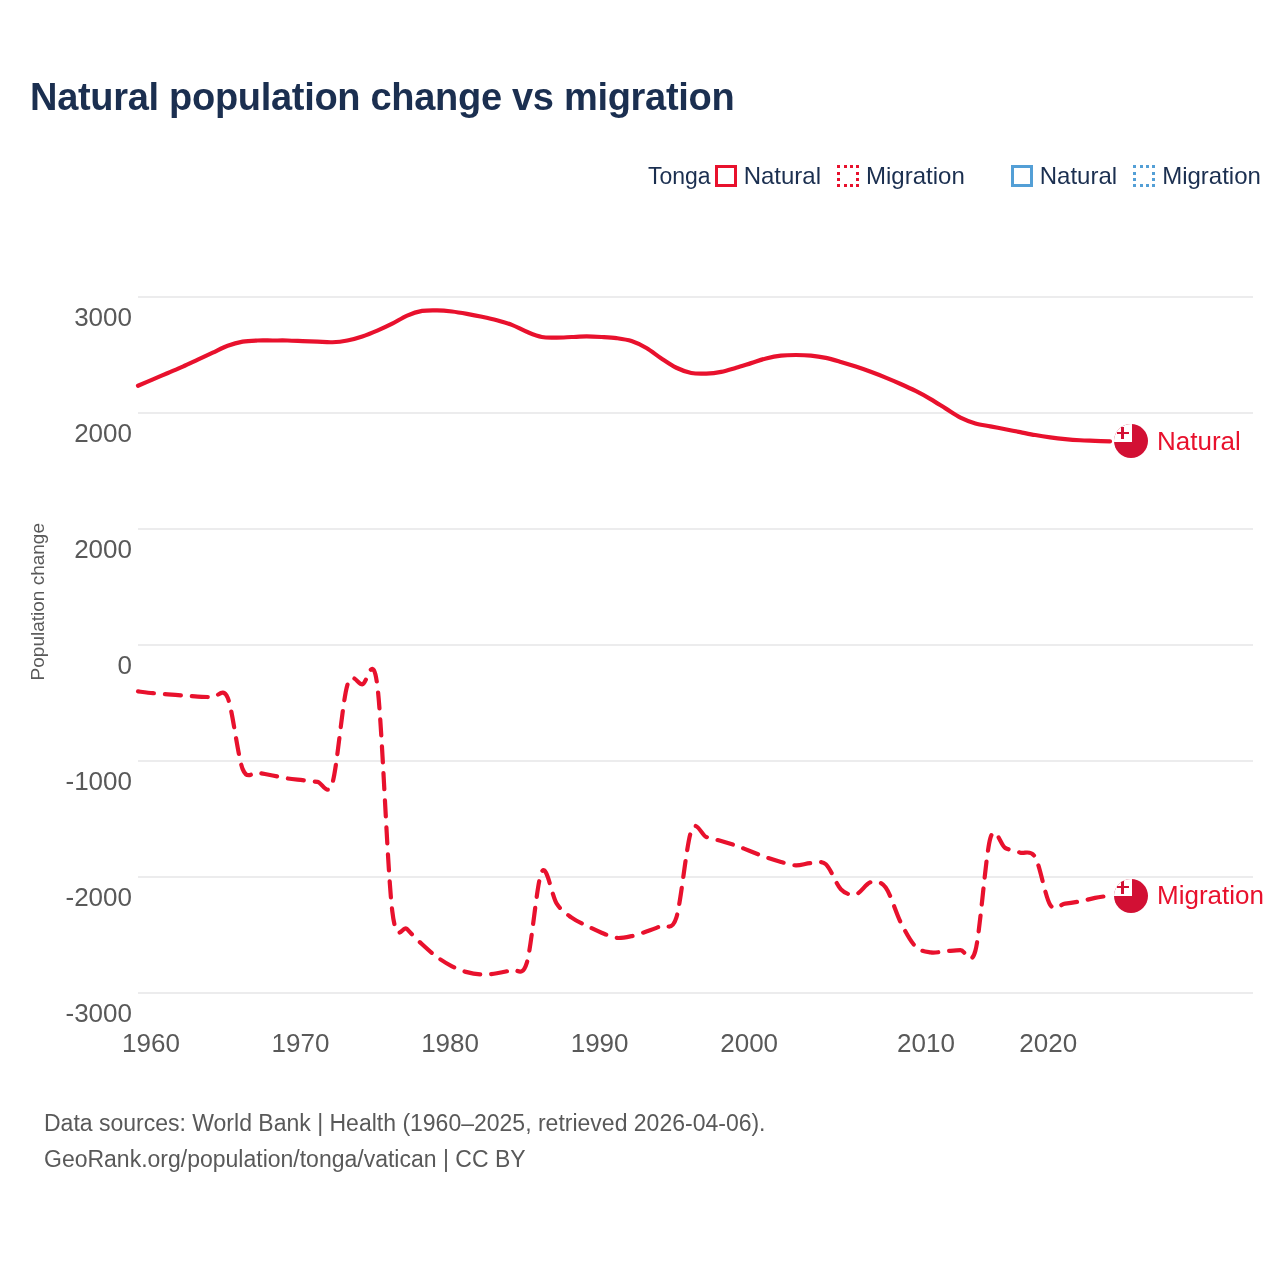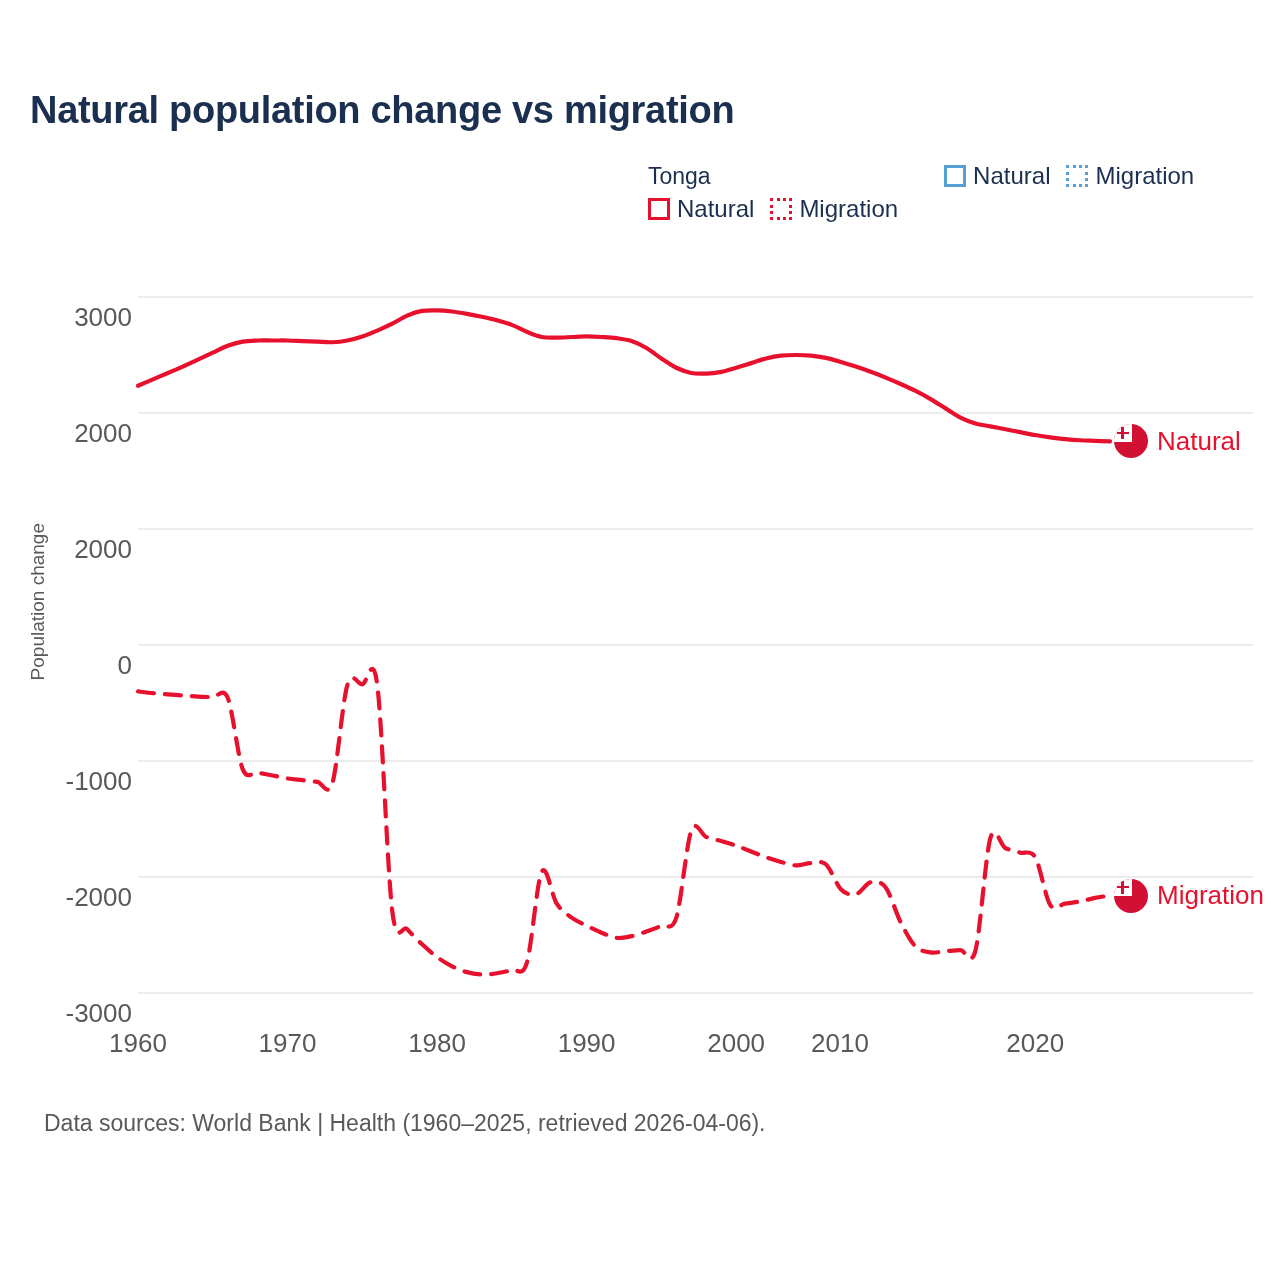--- a/index.html
+++ b/index.html
@@ -15,39 +15,38 @@
     overflow: hidden;
     color: #1f3864;
   }
   .chart-root {
     position: absolute;
     inset: 0;
   }
   .title {
     position: absolute;
     left: 30px;
-    top: 89px;
+    top: 76px;
     font-size: 38px;
     font-weight: bold;
     color: #1b2f50;
     letter-spacing: -0.3px;
     white-space: nowrap;
   }
   
   .legend {
     position: absolute;
     left: 648px;
     top: 162px;
     display: flex;
     gap: 46px;
     align-items: flex-start;
   }
   .legend-group {
     display: flex;
-    flex-direction: column;
     gap: 4px;
   }
   .legend-country {
     font-size: 23px;
     color: #1b2f50;
     line-height: 1.25;
   }
   .legend-keys {
     display: flex;
     gap: 16px;
@@ -97,20 +96,21 @@
     width: 132px;
     height: 0;
   }
   .xtick-label {
     position: absolute;
     top: 1028px;
     transform: translateX(-50%);
     font-size: 26px;
     color: #595959;
     white-space: nowrap;
+    margin-left: 13px;
   }
   .axis-title-y {
     position: absolute;
     left: 27px;
     top: 523px;
     width: 26px;
     font-size: 19px;
     color: #595959;
     writing-mode: vertical-rl;
     transform: rotate(180deg);
@@ -242,21 +242,21 @@
       <div class="ytick-wrap" style="top: 993px;">
         <div class="ytick-label">-3000</div>
       </div>
     </div>
   <div id="x-ticks">
       <div class="xtick-label" style="left: 138px;">1960</div>
       <div class="xtick-label" style="left: 287.538px;">1970</div>
       <div class="xtick-label" style="left: 437.077px;">1980</div>
       <div class="xtick-label" style="left: 586.615px; text-align: right;">1990</div>
       <div class="xtick-label" style="left: 736.154px;">2000</div>
-      <div class="xtick-label" style="left: 840px; text-align: center;">2010</div>
+      <div class="xtick-label" style="left: 913px; text-align: center;">2010</div>
       <div class="xtick-label" style="left: 1035.23px;">2020</div>
     </div>
   <div id="end-labels">
       <div class="end-label" style="left: 1114px; top: 424.42px;">
         <div class="flag-marker">
           <div class="canton"></div>
           <div class="cross-v"></div>
           <div class="cross-h"></div>
         </div>
         <div class="text" style="color: rgb(232, 17, 45);">Natural</div>
@@ -266,15 +266,16 @@
           <div class="canton"></div>
           <div class="cross-v"></div>
           <div class="cross-h"></div>
         </div>
         <div class="text" style="color: rgb(232, 17, 45);">Migration</div>
       </div>
     </div>
 
   <div class="footer">
     <div>Data sources: World Bank | Health (1960–2025, retrieved 2026-04-06).</div>
+    <div>GeoRank.org/population/tonga/vatican | CC BY</div>
   </div>
 
 </div>
 
 </body></html>

